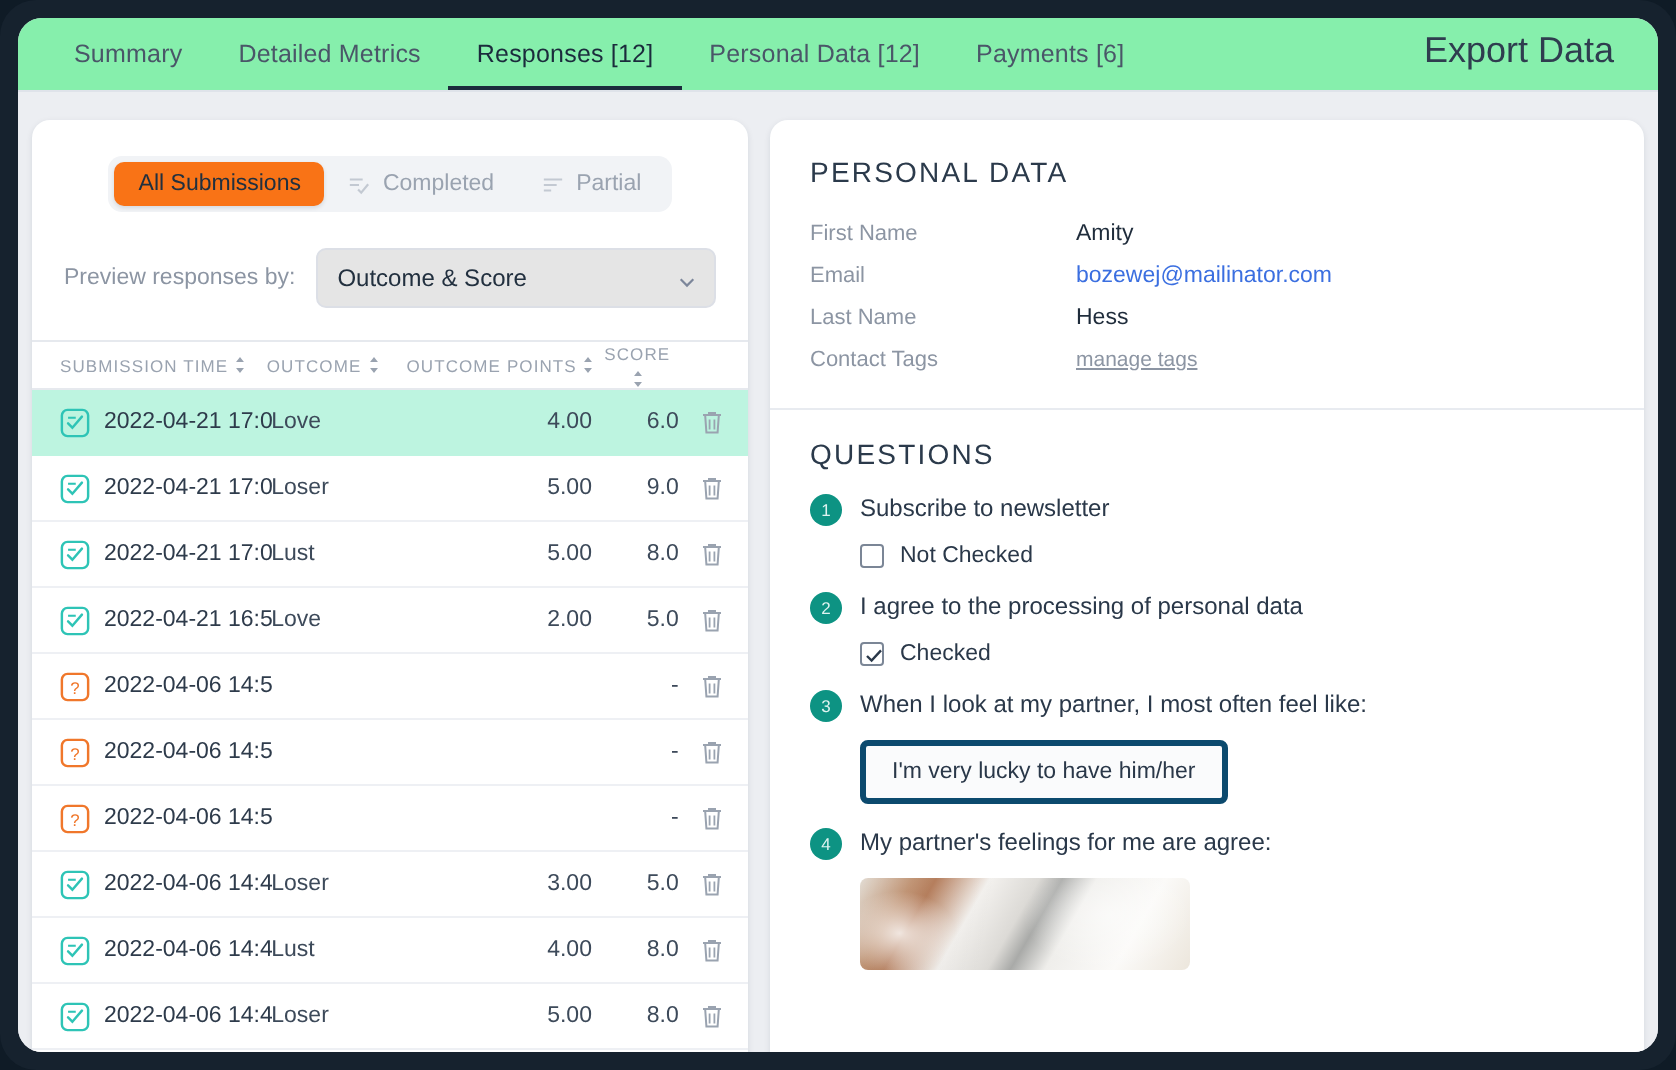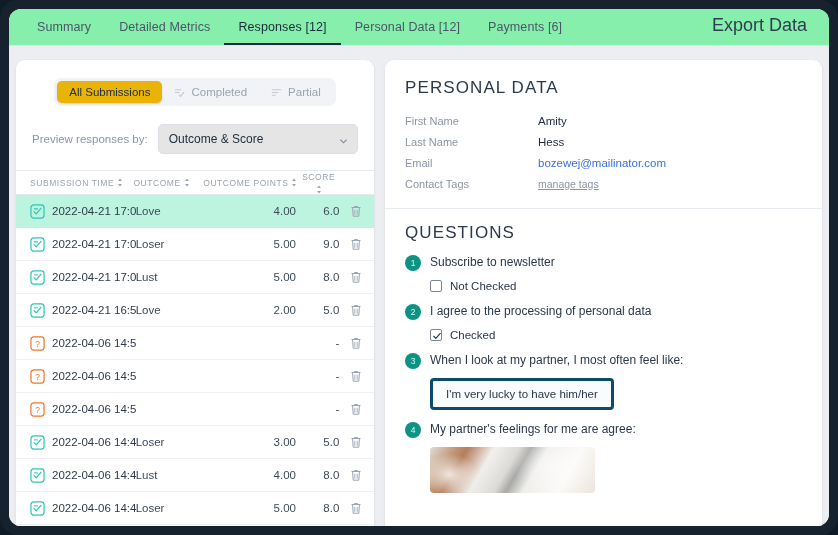--- a/index.html
+++ b/index.html
@@ -87,21 +87,21 @@
   .seg-btn {
     display: flex; align-items: center; gap: 6px;
     font-size: 11.5px;
     color: #9aa3b0;
     padding: 5px 12px;
     border-radius: 5px;
     cursor: pointer;
     white-space: nowrap;
   }
   .seg-btn.active {
-    background: #eab308;
+    background: #f97316;
     color: #21303f;
     box-shadow: 0 1px 2px rgba(20,35,55,.13);
     align-items: flex-end;
   }
   .seg-ico { width: 11px; height: 11px; display: block; }
 
   .preview-row {
     display: flex; align-items: center;
     padding: 18px 16px 0 16px;
     gap: 10px;
@@ -170,21 +170,21 @@
   
   .right-card {
     position: absolute;
     left: 376px; top: 14px; right: 7px; bottom: -8px;
     background: #ffffff;
     border-radius: 9px 9px 0 0;
     box-shadow: 0 1px 3px rgba(20,35,55,.10);
     overflow: hidden;
   }
   .sec-title {
-    font-size: 17px;
+    font-size: 14px;
     letter-spacing: 1.1px;
     color: #2b3a4b;
     padding: 18px 20px 0 20px;
   }
   .pd-list { padding: 12px 20px 0 20px; }
   .pd-row { display: flex; align-items: center; height: 21px; }
   .pd-key { width: 133px; font-size: 11px; color: #8c95a3; }
   .pd-val { font-size: 11.5px; color: #1f2c3b; }
   .pd-val.link { color: #3b6fe0; cursor: pointer; }
   .pd-val.tags {
@@ -554,26 +554,26 @@
       </div>
 
       <div class="right-card">
         <div class="sec-title">PERSONAL DATA</div>
         <div class="pd-list" id="pd-list">
             <div class="pd-row">
               <div class="pd-key">First Name</div>
               <div class="pd-val">Amity</div>
             </div>
             <div class="pd-row">
+              <div class="pd-key">Email</div>
+              <div class="pd-val link">bozewej@mailinator.com</div>
+            </div>
+            <div class="pd-row">
               <div class="pd-key">Last Name</div>
               <div class="pd-val">Hess</div>
-            </div>
-            <div class="pd-row">
-              <div class="pd-key">Email</div>
-              <div class="pd-val link">bozewej@mailinator.com</div>
             </div>
             <div class="pd-row">
               <div class="pd-key">Contact Tags</div>
               <div class="pd-val tags">manage tags</div>
             </div>
           </div>
         <div class="divider"></div>
         <div class="sec-title" style="padding-top:14px;">QUESTIONS</div>
         <div class="q-list" id="q-list">
             <div class="q-block">

